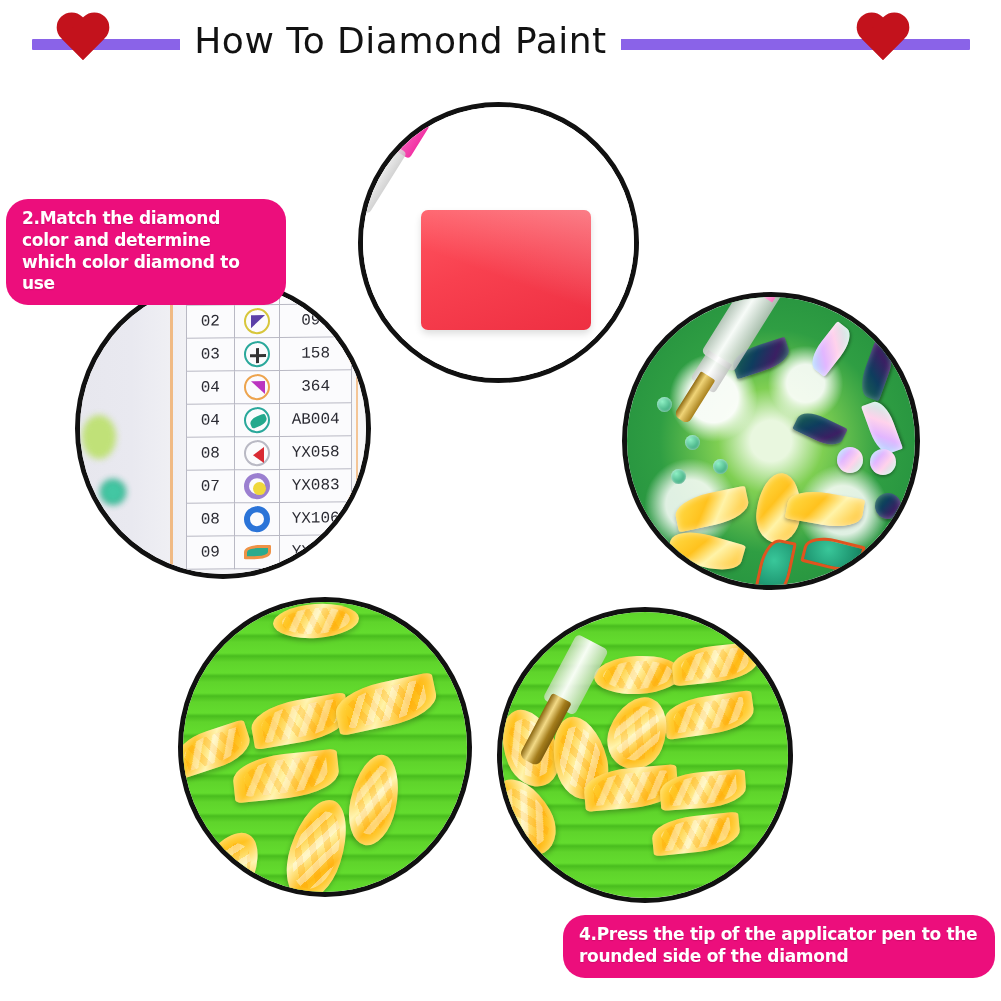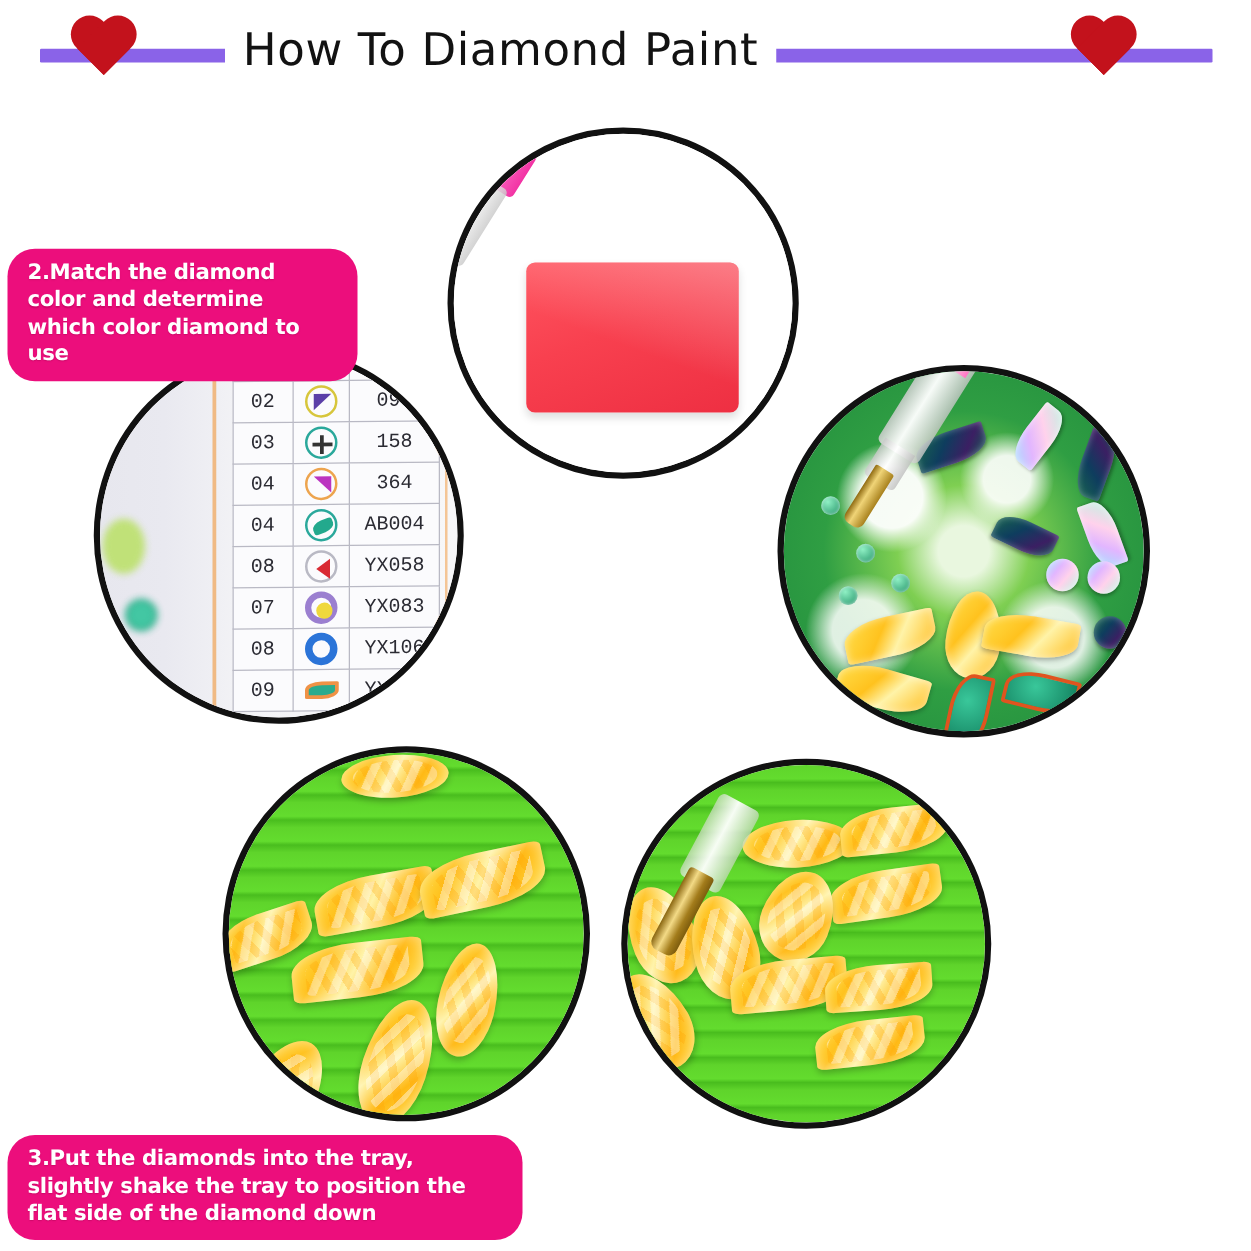--- a/index.html
+++ b/index.html
@@ -306,21 +306,21 @@
 <div id="page">
 
   <div class="hdr-bar"></div>
   <div class="heart left"></div>
   <div class="heart right"></div>
   <div class="title">
     <span>How To Diamond Paint</span>
   </div>
 
   <div class="step-label" id="label-2">2.Match the diamond color and determine which color diamond to use</div>
-  <div class="step-label" id="label-3">3.Put the diamonds into the tray, slightly shake the tray to position the flat side of the diamond down</div>
+  <div class="step-label" id="label-4">4.Press the tip of the applicator pen to the rounded side of the diamond</div>
 
   <div class="circle" id="circle-1">
     <div class="photo gel-bg">
       <div class="gel-pad"></div>
       <div class="pen1">
         <div class="cap"></div>
         <div class="body"></div>
         <div class="neck"></div>
 
       </div>

